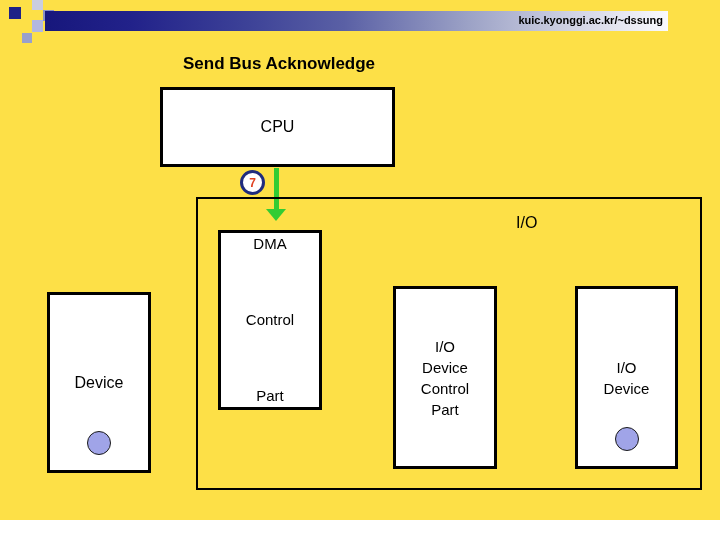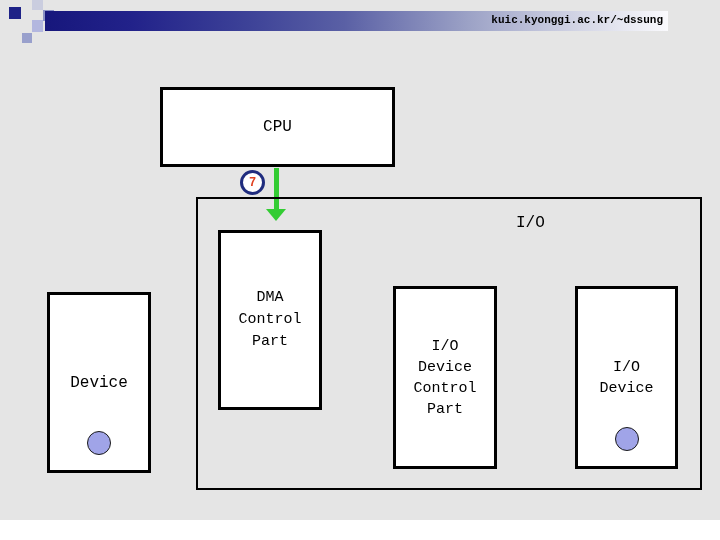--- a/index.html
+++ b/index.html
@@ -1,20 +1,20 @@
 <!DOCTYPE html>
 <html><head>
 <meta charset="utf-8">
 <style>
   html, body { margin: 0; padding: 0; background: #ffffff; }
   .slide {
     position: relative;
     width: 720px; height: 520px;
-    background: #e5e5e5;
-    font-family: Liberation Mono, monospace;
+    background: #fde047;
+    font-family: Liberation Sans, sans-serif;
     overflow: hidden;
   }
   
   .deco-sq { position: absolute; }
   .sq1 { left: 9px;  top: 7px;  width: 12px; height: 12px; background: #1e2287; }
   .sq2 { left: 32px; top: 0px;  width: 11px; height: 10px; background: #cacddf; }
   .sq3 { left: 43px; top: 10px; width: 11px; height: 11px; background: #8a91c4; }
   .sq4 { left: 32px; top: 20px; width: 11px; height: 12px; background: #b3b7df; }
   .sq5 { left: 22px; top: 33px; width: 10px; height: 10px; background: #99a0cc; }
   
@@ -44,21 +44,21 @@
   .cpu-box   { left: 160px; top: 87px;  width: 235px; height: 80px;  font-size: 16px; }
   .io-container {
     position: absolute; box-sizing: border-box;
     left: 196px; top: 197px; width: 506px; height: 293px;
     border: 2px solid #000; background: transparent;
   }
   .io-label {
     position: absolute; left: 516px; top: 214px;
     font-size: 16px; color: #000;
   }
-  .dma-box  { left: 218px; top: 230px; width: 104px; height: 180px; font-size: 15px; line-height: 22px; }
+  .dma-box  { left: 218px; top: 230px; width: 104px; height: 180px; font-size: 15px; line-height: 22px; justify-content: space-between; }
   .memory-box { left: 47px; top: 292px; width: 104px; height: 181px; font-size: 16px; }
   .iodc-box { left: 393px; top: 286px; width: 104px; height: 183px; font-size: 15px; line-height: 21px; }
   .iod-box  { left: 575px; top: 286px; width: 103px; height: 183px; font-size: 15px; line-height: 21px; }
   .dbox span { display: block; }
   
   .step-circle {
     position: absolute; left: 240px; top: 170px;
     width: 25px; height: 25px; box-sizing: border-box;
     border: 3px solid #1f2c7e; border-radius: 50%;
     display: flex; align-items: center; justify-content: center;
@@ -96,20 +96,21 @@
 <div class="slide">
 
   <div class="deco-sq sq1"></div>
   <div class="deco-sq sq2"></div>
   <div class="deco-sq sq3"></div>
   <div class="deco-sq sq4"></div>
   <div class="deco-sq sq5"></div>
   <div class="header-bar"></div>
   <div class="header-url">kuic.kyonggi.ac.kr/~dssung</div>
 
+  <div class="slide-title">Send Bus Acknowledge</div>
 
   <div class="dbox cpu-box">
     <span>CPU</span>
   </div>
 
   <div class="step-circle">
     <span>7</span>
   </div>
 
   <div class="arrow-line"></div>

